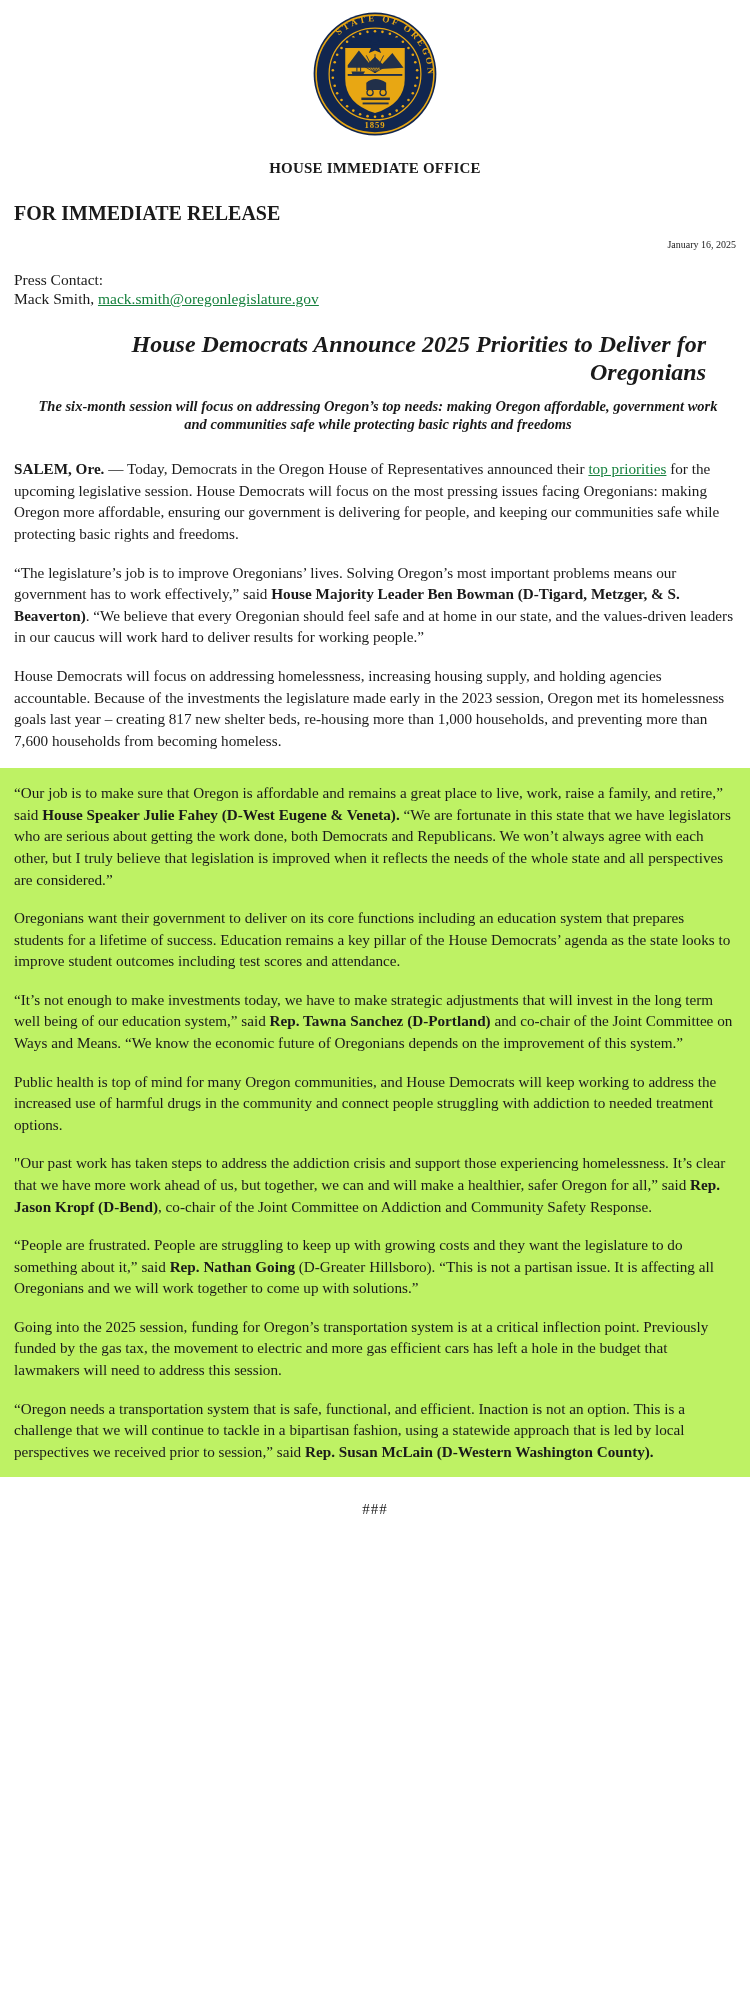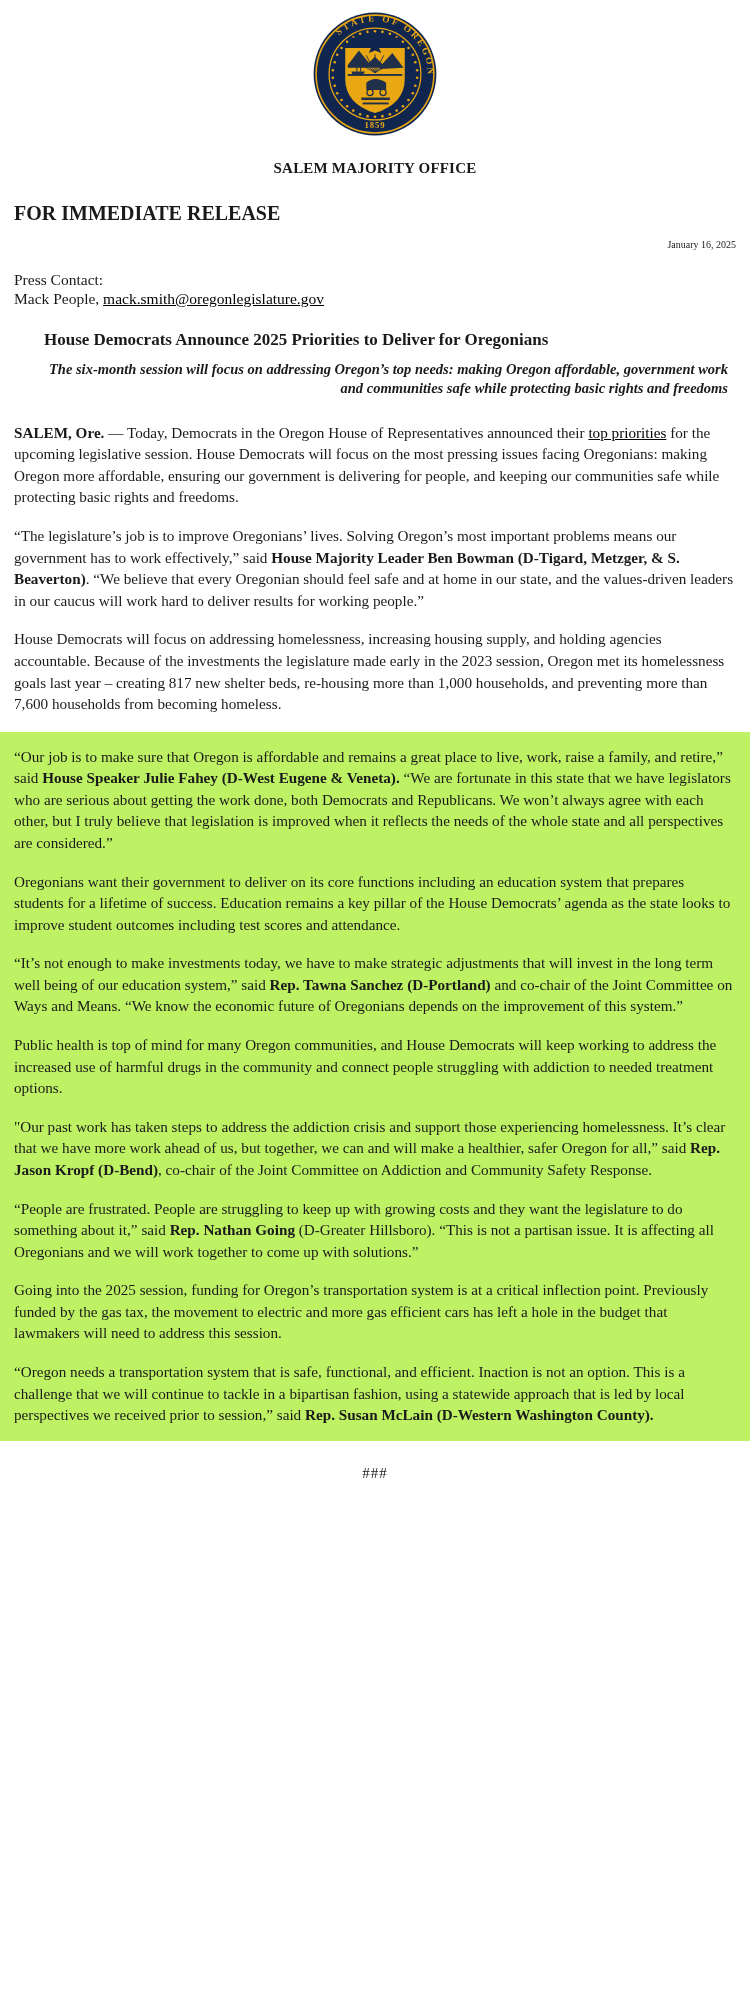--- a/index.html
+++ b/index.html
@@ -46,33 +46,34 @@
   .contact-label {
     font-weight: normal;
     font-size: 15.5px;
     margin-top: 21px;
   }
   .contact-value {
     font-size: 15.5px;
     margin-top: 1px;
   }
   a.link {
-    color: #000000;
+    color: #15803d;
     text-decoration: underline;
   }
   
   .headline {
-    text-align: left;
-    font-weight: bold;
-    font-size: 17px;
+    text-align: right;
+    font-weight: bold;
+    font-size: 24px;
     line-height: 1.18;
     margin: 22px 30px 0 30px;
+    font-style: italic;
   }
   .subhead {
-    text-align: right;
+    text-align: center;
     font-weight: bold;
     font-style: italic;
     font-size: 14.5px;
     line-height: 1.3;
     margin: 10px 8px 0 14px;
   }
   
   .body {
     margin-top: 24px;
     font-size: 15.2px;
@@ -190,30 +191,30 @@
       <defs>
         <path id="arcTop" d="M100,100 m0,-85 a85,85 0 1,1 -0.1,0" transform="rotate(-90 100 100)"></path>
       </defs>
       <text font-family="Liberation Serif, serif" font-size="15" font-weight="bold" fill="#e8a713" letter-spacing="4">
         <textPath href="#arcTop" startOffset="13%">STATE OF OREGON</textPath>
       </text>
       <text x="100" y="187" text-anchor="middle" font-family="Liberation Serif, serif" font-size="14" font-weight="bold" fill="#e8a713" letter-spacing="1.5">1859</text>
     </svg>
   </div>
 
-  <div class="office-title">SALEM MAJORITY OFFICE</div>
+  <div class="office-title">HOUSE IMMEDIATE OFFICE</div>
 
   <div class="release-line">FOR IMMEDIATE RELEASE</div>
 
   <div class="date-line">January 16, 2025</div>
 
   <div class="contact-label">Press Contact:</div>
 
   <div class="contact-value">
-    <span>Mack People, </span><a class="link" href="#">mack.smith@oregonlegislature.gov</a>
+    <span>Mack Smith, </span><a class="link" href="#">mack.smith@oregonlegislature.gov</a>
   </div>
 
   <h1 class="headline">House Democrats Announce 2025 Priorities to Deliver for Oregonians</h1>
 
   <div class="subhead">The six-month session will focus on addressing Oregon’s top needs: making Oregon affordable, government work and communities safe while protecting basic rights and freedoms</div>
 
   <div class="body">
 
     <p><b>SALEM, Ore.</b><span> — Today, Democrats in the Oregon House of Representatives announced their </span><a class="link" href="#">top priorities</a><span> for the upcoming legislative session. House Democrats will focus on the most pressing issues facing Oregonians: making Oregon more affordable, ensuring our government is delivering for people, and keeping our communities safe while protecting basic rights and freedoms.</span></p>
 

